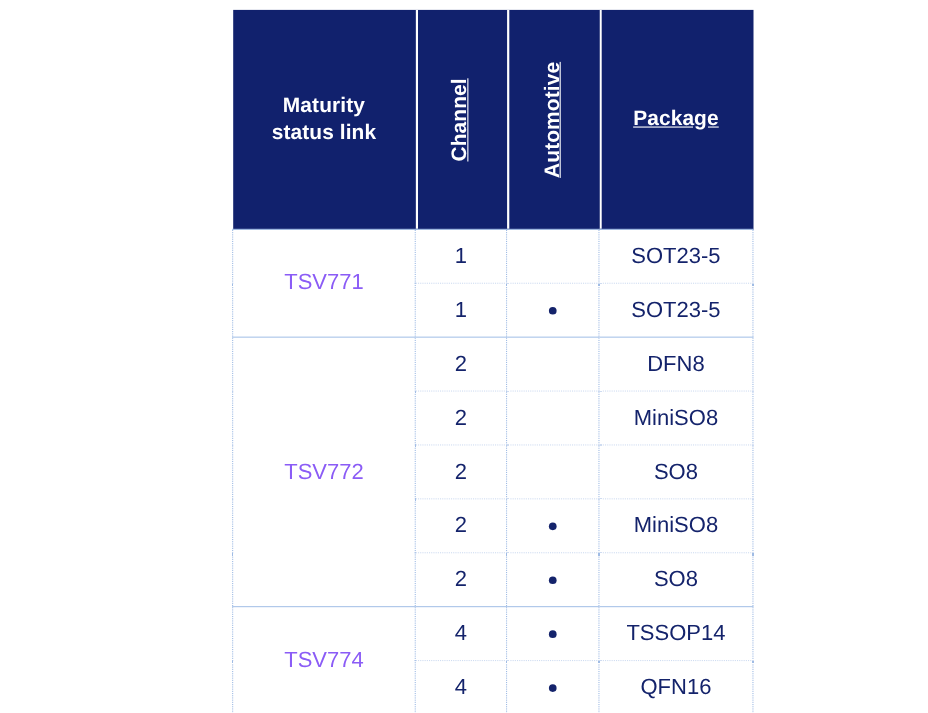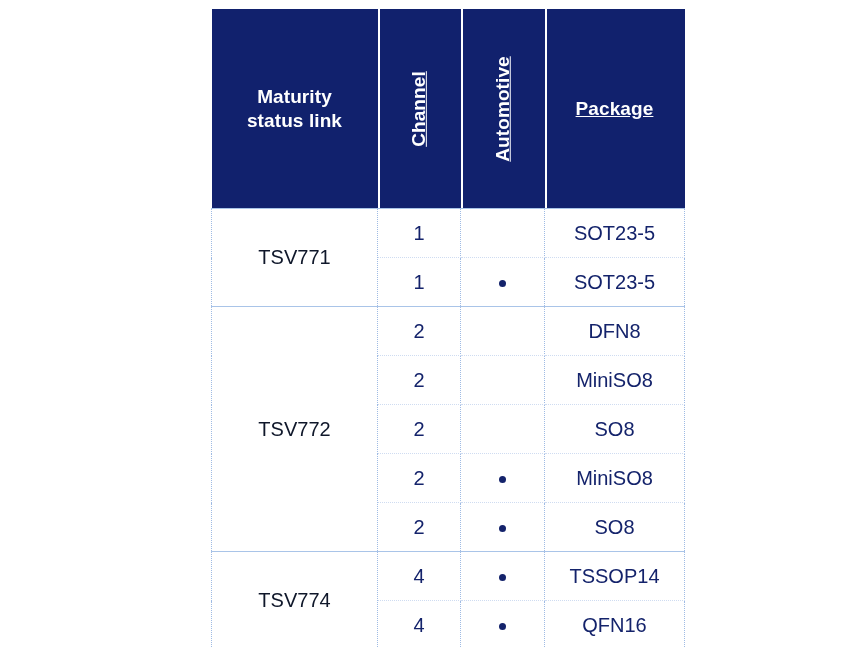--- a/index.html
+++ b/index.html
@@ -81,21 +81,21 @@
     color: #14236b;
     background: #ffffff;
     border-left: 1px dotted #9fbbe4;
     border-right: 1px dotted #9fbbe4;
     border-top: 1px dotted #cfdcf1;
     border-bottom: 1px dotted #cfdcf1;
   }
 
   
   td.part-cell {
-    color: #0f172a;
+    color: #8b5cf6;
     font-size: 20px;
     vertical-align: middle;
     border-top: 1px solid #a9c4e8;
     border-bottom: 1px solid #a9c4e8;
     border-left: 1px dotted #9fbbe4;
     border-right: 1px dotted #9fbbe4;
   }
 
   
   tbody tr.group-start td {

